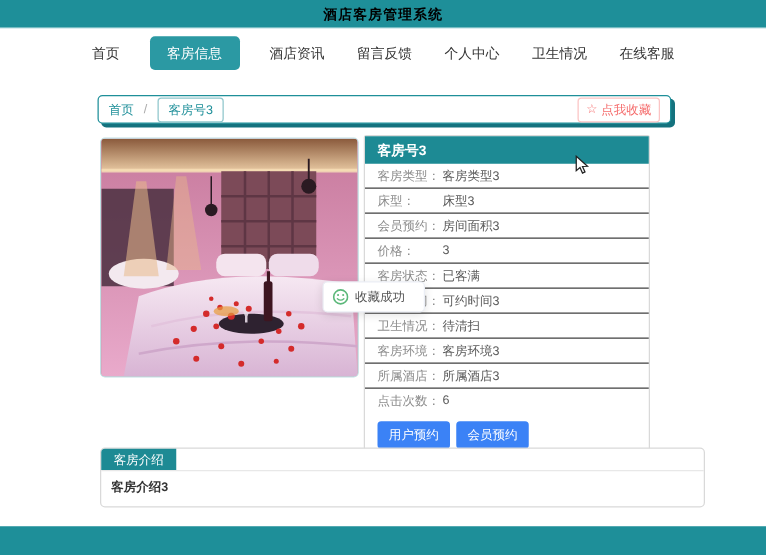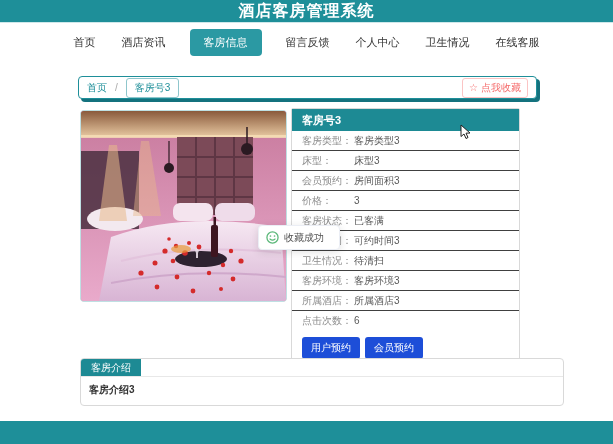--- a/index.html
+++ b/index.html
@@ -7,21 +7,21 @@
     position:relative;width:613px;height:444px;overflow:hidden;background:#fff;
     font-family:"Liberation Sans","DejaVu Sans",sans-serif;
     -webkit-font-smoothing:antialiased;
   }
   
   .top-bar{
     position:absolute;left:0;top:0;width:613px;height:22px;background:#1e8f99;
     display:flex;align-items:center;justify-content:center;
     box-shadow:0 1px 0 #cfe8ea;
   }
-  .top-bar .title{color:#ffffff;font-size:16px;font-weight:bold;letter-spacing:1px;}
+  .top-bar .title{color:#000000;font-size:11px;font-weight:bold;letter-spacing:1px;}
   
   .main-nav{
     position:absolute;left:0;top:24px;width:613px;height:36px;
     display:flex;align-items:center;justify-content:center;gap:22px;background:#fff;
   }
   .nav-item{font-size:11px;color:#333;cursor:pointer;padding:5px 2px;white-space:nowrap;}
   .nav-item.active{background:#2b99a3;color:#fff;border-radius:4px;padding:6px 14px;}
   
   .crumb-card{
     position:absolute;left:78px;top:76px;width:459px;height:23px;background:#fff;
@@ -56,21 +56,21 @@
     display:flex;align-items:center;padding-left:10px;
   }
   .row{
     height:19px;display:flex;align-items:center;border-bottom:1px solid #404040;
     padding-left:10px;font-size:10px;
   }
   .row .lbl{width:52px;color:#8c8c8c;flex:0 0 52px;}
   .row .val{color:#595959;}
   .detail-buttons{display:flex;gap:5px;padding:7px 10px 8px 10px;}
   .btn-teal{
-    background:#1d4ed8;color:#fff;border:none;border-radius:3px;
+    background:#3b82f6;color:#fff;border:none;border-radius:3px;
     font-size:10px;padding:4px 9px;cursor:pointer;font-family:Liberation Serif, serif;
   }
   
   .toast{
     position:absolute;left:258px;top:225px;width:82px;height:25px;background:#fff;
     border:1px solid #ebeef5;border-radius:4px;box-shadow:0 2px 8px rgba(0,0,0,.12);
     display:flex;align-items:center;gap:5px;padding-left:7px;box-sizing:border-box;z-index:20;font-family:Liberation Mono, monospace;
   }
   .toast-text{font-size:10px;color:#555;}
   
@@ -93,22 +93,22 @@
 <body>
 
 <div class="page">
 
   <div class="top-bar">
     <span class="title">酒店客房管理系统</span>
   </div>
 
   <div class="main-nav">
     <span class="nav-item">首页</span>
+    <span class="nav-item active">客房信息</span>
     <span class="nav-item">酒店资讯</span>
-    <span class="nav-item active">客房信息</span>
     <span class="nav-item">留言反馈</span>
     <span class="nav-item">个人中心</span>
     <span class="nav-item">卫生情况</span>
     <span class="nav-item">在线客服</span>
   </div>
 
   <div class="crumb-card">
     <div class="crumb-left">
       <span class="crumb-home">首页</span>
       <span class="crumb-sep">/</span>

